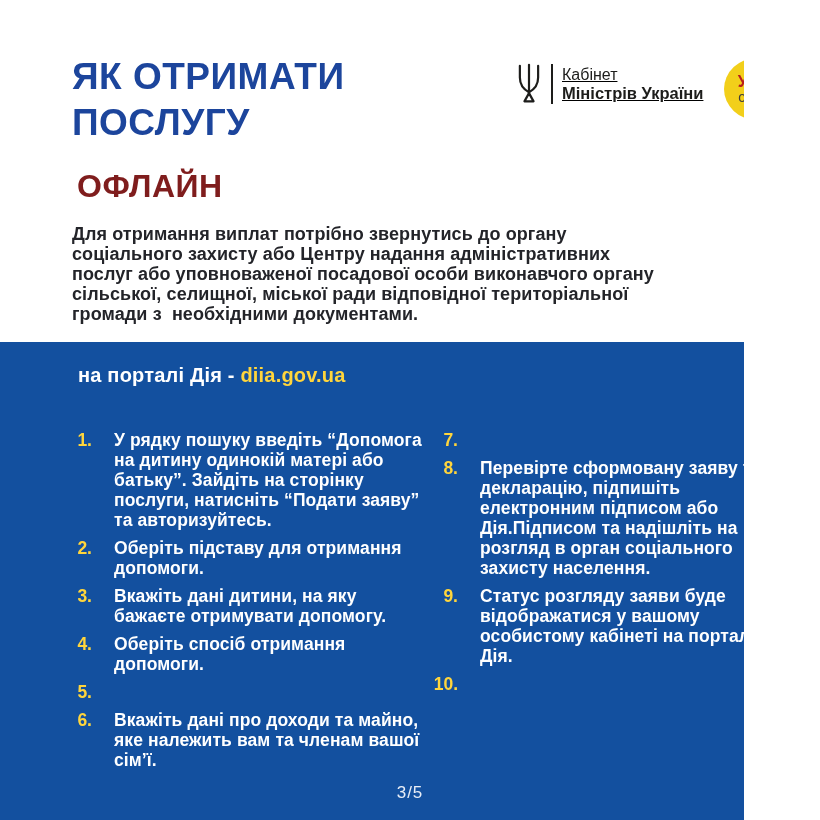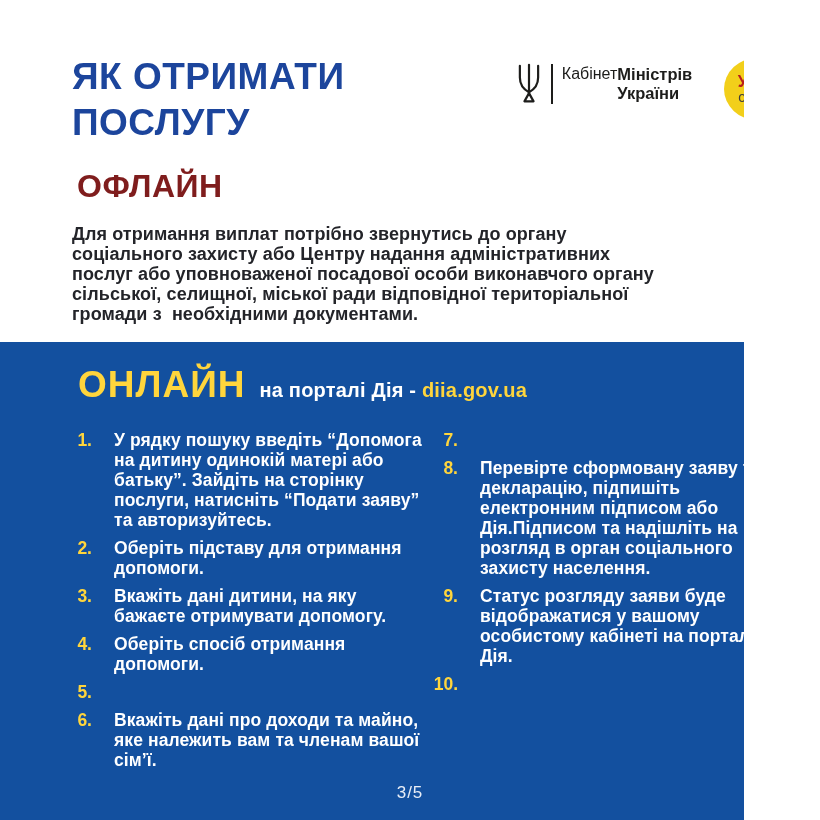--- a/index.html
+++ b/index.html
@@ -9,21 +9,21 @@
   }
   
   .main-title{
     position:absolute;left:72px;top:54px;
     font-size:37px;font-weight:700;line-height:46px;letter-spacing:.5px;
     color:#1c459c;white-space:pre;
   }
   .cab-logo{position:absolute;left:514px;top:63px;display:flex;align-items:center;}
   .trident{width:30px;height:42px;flex:0 0 auto;}
   .cab-divider{width:2px;height:40px;background:#1d1d1b;margin:0 9px 0 7px;}
-  .cab-text{display:flex;flex-direction:row;justify-content:flex-start;}
+  .cab-text{display:flex;flex-direction:column;justify-content:flex-start;text-decoration:underline;}
   .cab-text .l1{font-size:16px;color:#1d1d1b;line-height:18px;}
   .cab-text .l2{font-size:16.5px;font-weight:700;color:#1d1d1b;line-height:19px;}
   .badge{
     position:absolute;left:724px;top:58px;width:66px;height:62px;border-radius:50%;
     background:#f2cf1a;display:flex;flex-direction:column;align-items:center;justify-content:center;
   }
   .badge .l1{font-size:16px;font-weight:700;color:#b91c1c;line-height:17px;}
   .badge .l2{font-size:14px;color:#3c3c3c;line-height:15px;}
   .badge .signal{position:absolute;right:13px;top:23px;width:10px;height:10px;}
   .offline-heading{
@@ -97,21 +97,20 @@
   <div class="offline-heading">ОФЛАЙН</div>
   <div class="offline-body">Для отримання виплат потрібно звернутись до органу
 соціального захисту або Центру надання адміністративних
 послуг або уповноваженої посадової особи виконавчого органу
 сільської, селищної, міської ради відповідної територіальної
 громади з  необхідними документами.</div>
 
   <div class="blue-section"></div>
 
   <div class="online-row">
-    <span class="online-heading">ОНЛАЙН</span>
     <span class="online-subtitle"><span>на порталі Дія - </span><a class="link">diia.gov.ua</a></span>
   </div>
 
   <div class="steps">
     <div class="col-left">
         <div class="step">
           <span class="step-num">1.</span>
           <span class="step-text">У рядку пошуку введіть “Допомога на дитину одинокій матері або батьку”. Зайдіть на сторінку послуги, натисніть “Подати заяву” та авторизуйтесь.</span>
         </div>
         <div class="step">

